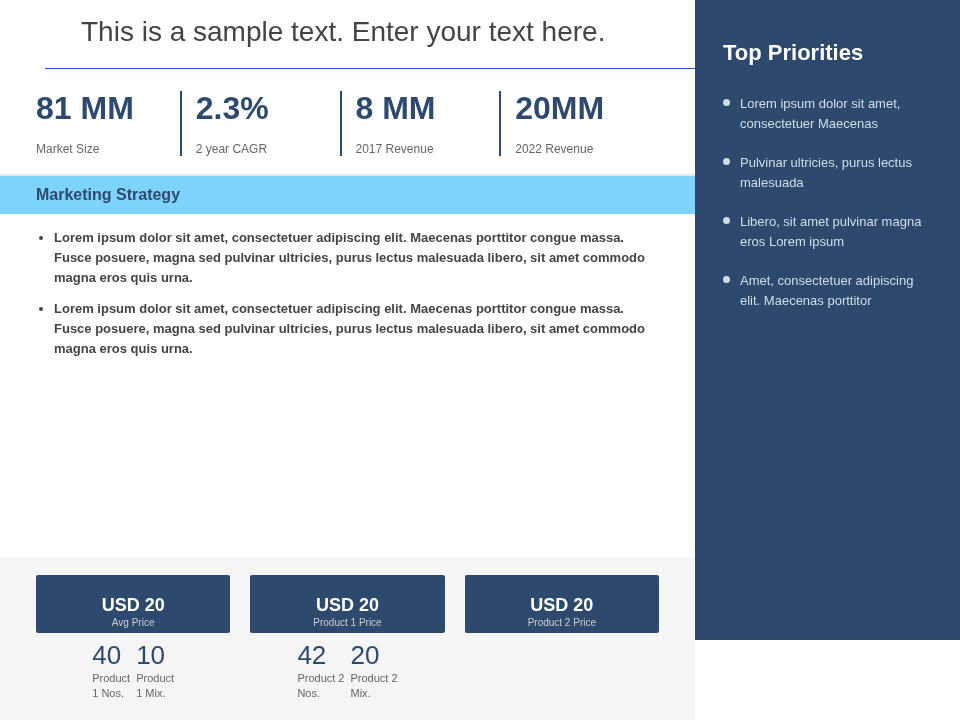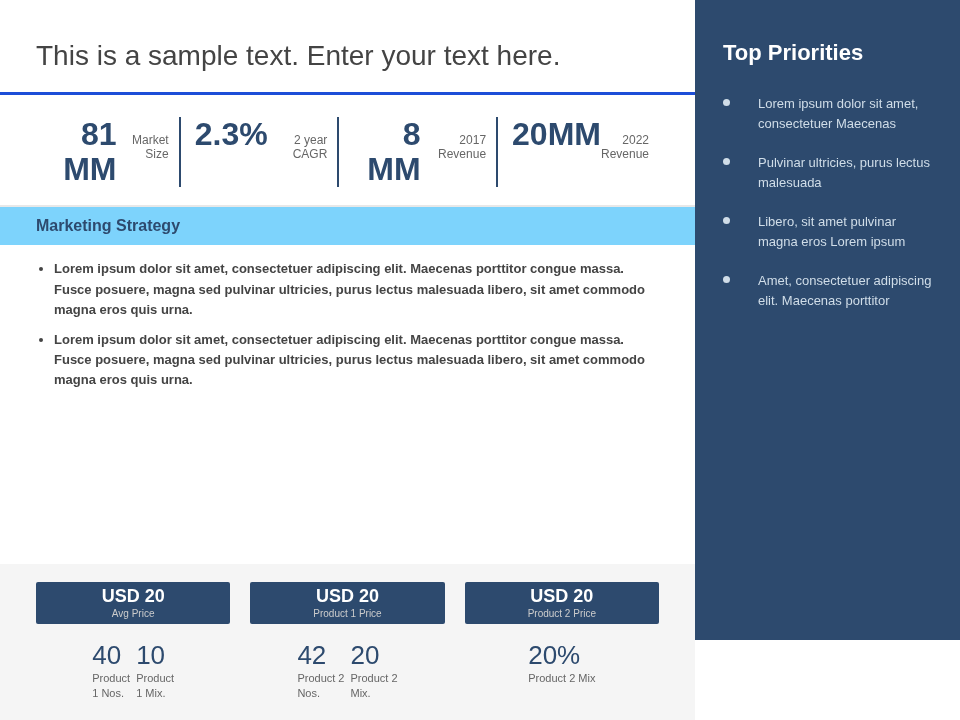--- a/index.html
+++ b/index.html
@@ -17,42 +17,42 @@
       width: 695px;
       height: 720px;
       background: #fff;
       display: flex;
       flex-direction: column;
       padding: 0;
     }
 
     
     .header-text {
-      padding: 40px 36px 20px 36px;
+      padding: 16px 36px 20px 36px;
       font-size: 28px;
       color: #444;
       font-weight: 300;
-      border-bottom: 3px solid #1d4ed8;
+      border-bottom: 1px solid #1d4ed8;
+      margin-left: 45px;
     }
 
     
     .stats-row {
       display: flex;
       padding: 22px 36px 18px 36px;
       border-bottom: 2px solid #e8e8e8;
       gap: 0;
     }
     .stat-item {
       flex: 1;
       display: flex;
-      flex-direction: row;
+      flex-direction: column;
       border-left: 2px solid #2d4a6e;
       padding-left: 14px;
       margin-right: 10px;
-      text-align: right;
     }
     .stat-item:first-child {
       border-left: none;
       padding-left: 0;
     }
     .stat-value {
       font-size: 32px;
       font-weight: 700;
       color: #2d4a6e;
       line-height: 1.1;
@@ -100,23 +100,23 @@
     }
     .pricing-group {
       flex: 1;
       display: flex;
       flex-direction: column;
     }
     .pricing-badge {
       background: #2d4a6e;
       color: #fff;
       text-align: center;
-      padding: 4px 10px 5px 10px;
+      padding: 20px 10px 5px 10px;
       border-radius: 2px;
-      margin-bottom: 17px;
+      margin-bottom: 8px;
     }
     .pricing-badge .usd-value {
       font-size: 18px;
       font-weight: 700;
       display: block;
       line-height: 1.2;
     }
     .pricing-badge .usd-label {
       font-size: 10px;
       font-weight: 300;
@@ -164,21 +164,21 @@
     .priorities-list {
       list-style: none;
       padding: 0;
       display: flex;
       flex-direction: column;
       gap: 0;
     }
     .priorities-list li {
       display: flex;
       align-items: flex-start;
-      gap: 28px;
+      gap: 10px;
       font-size: 13px;
       color: #d0dde8;
       line-height: 1.5;
       margin-bottom: 20px;
     }
     .bullet-dot {
       width: 7px;
       height: 7px;
       border-radius: 50%;
       background: #d0dde8;
@@ -260,26 +260,20 @@
       <span class="metric-value">20</span>
       <span class="metric-label">Product 2<br>Mix.</span>
     </div>
         </div>
       </div>
       <div class="pricing-group">
         <div class="pricing-badge">
     <span class="usd-value">USD 20</span>
     <span class="usd-label">Product 2 Price</span>
   </div>
-        <div class="pricing-metrics">
-          <div class="metric-item">
-      <span class="metric-value">20%</span>
-      <span class="metric-label">Product 2 Mix</span>
-    </div>
-        </div>
       </div>
     </div>
 
 </div>
 
 <div class="right-panel">
   <div class="priorities-title">Top Priorities</div>
   <ul class="priorities-list">
 
   <li>

